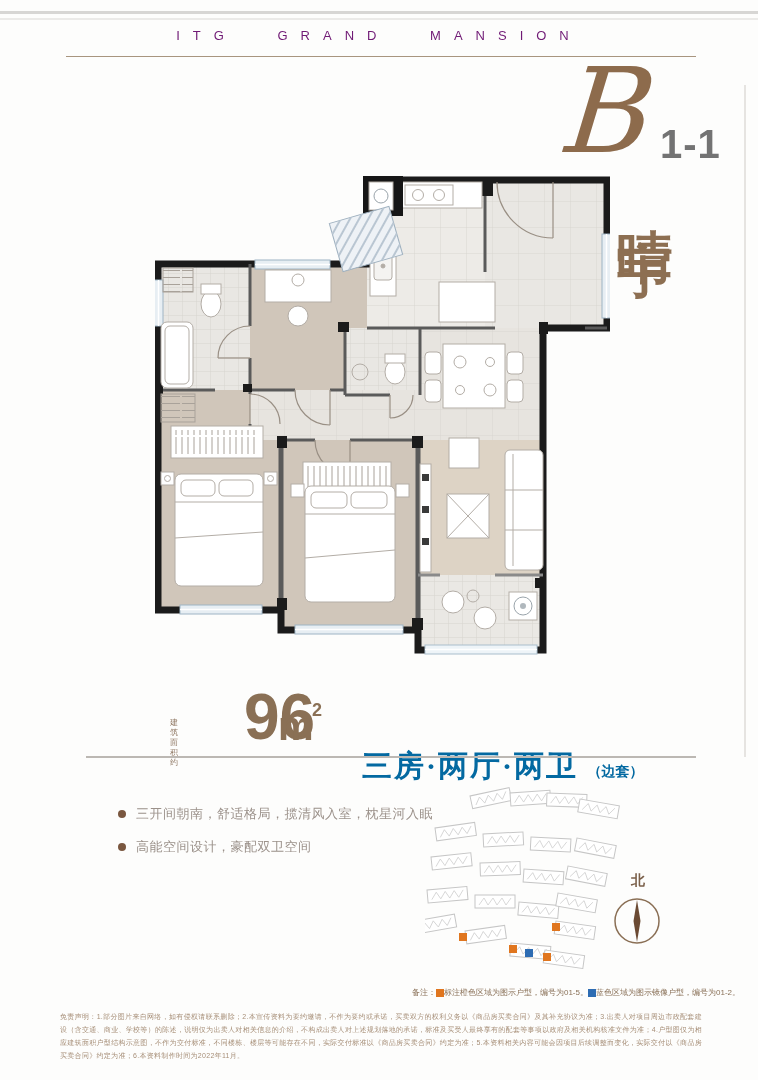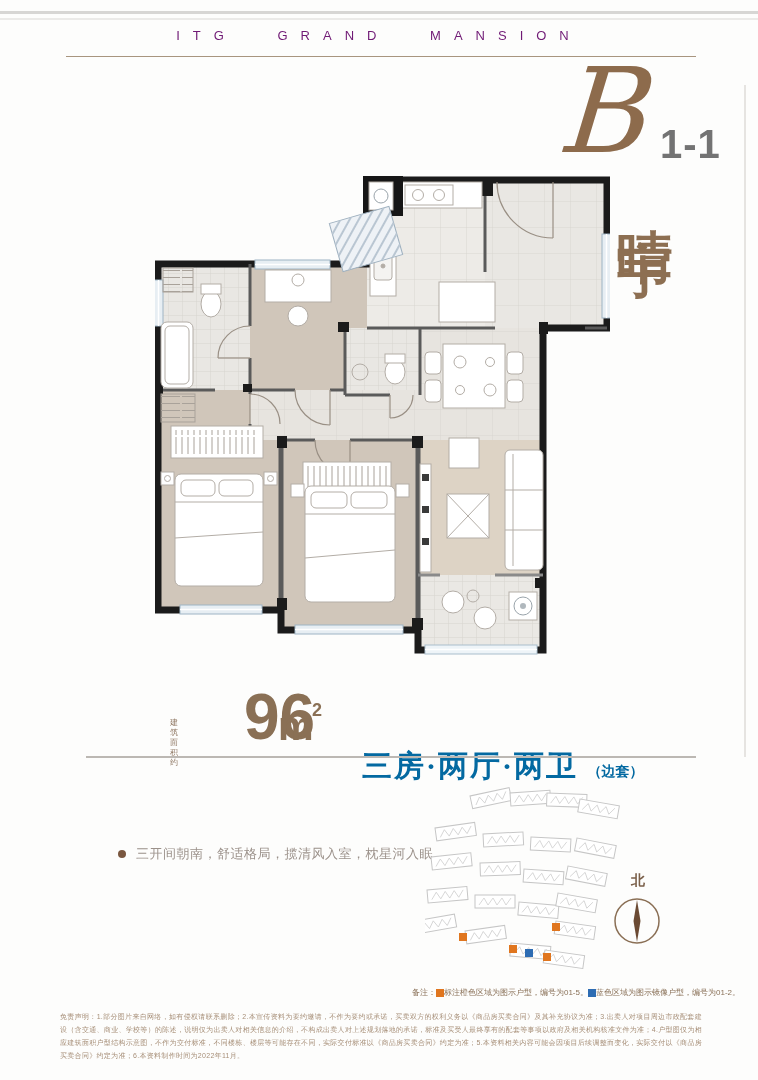--- a/index.html
+++ b/index.html
@@ -58,21 +58,21 @@
   .layout-text {
     position:absolute; left:196px; top:12px; white-space:nowrap;
     font-size:30px; color:#0369a1; font-weight:600; letter-spacing:2px;
     font-family:"Liberation Serif", serif;
     margin-top:48px;
   }
   .layout-suffix { font-size:14px; font-weight:600; letter-spacing:0; }
 
   .divider { position:absolute; left:86px; top:756px; width:610px; height:2px; background:#bcb8b3; }
 
-  .features { position:absolute; left:118px; top:806px; list-style:none;margin-top:40px; }
+  .features { position:absolute; left:118px; top:806px; list-style:none; }
   .features li {
     position:relative; padding-left:18px; margin-bottom:18px;
     font-size:13px; color:#9b918a; letter-spacing:0.5px; line-height:15px;
   }
   .features li .dot {
     position:absolute; left:0; top:4px; width:8px; height:8px; border-radius:50%;
     background:#7a573f;
   }
 
   .note-line {
@@ -324,20 +324,21 @@
     <div class="layout-text">
       <span>三房·两厅·两卫</span>
       <span class="layout-suffix">（边套）</span>
     </div>
   </div>
 
   <div class="divider"></div>
 
   <ul class="features">
     <li><span class="dot"></span><span>三开间朝南，舒适格局，揽清风入室，枕星河入眠</span></li>
+    <li><span class="dot"></span><span>高能空间设计，豪配双卫空间</span></li>
   </ul>
 
   <svg id="siteplan" width="310" height="205" viewBox="0 0 310 205">
     <g id="sp-buildings">
         <g transform="translate(45,13) rotate(-12)">
           <rect width="40" height="13" fill="#ffffff" stroke="#c6c6c6" stroke-width="1"></rect>
           <path d="M4,10 L9,3 L13,10 L18,3 L22,10 L27,3 L31,10 L36,3" fill="none" stroke="#cfcfcf" stroke-width="0.8"></path>
         </g>
         <g transform="translate(85,10) rotate(-4)">
           <rect width="40" height="13" fill="#ffffff" stroke="#c6c6c6" stroke-width="1"></rect>

